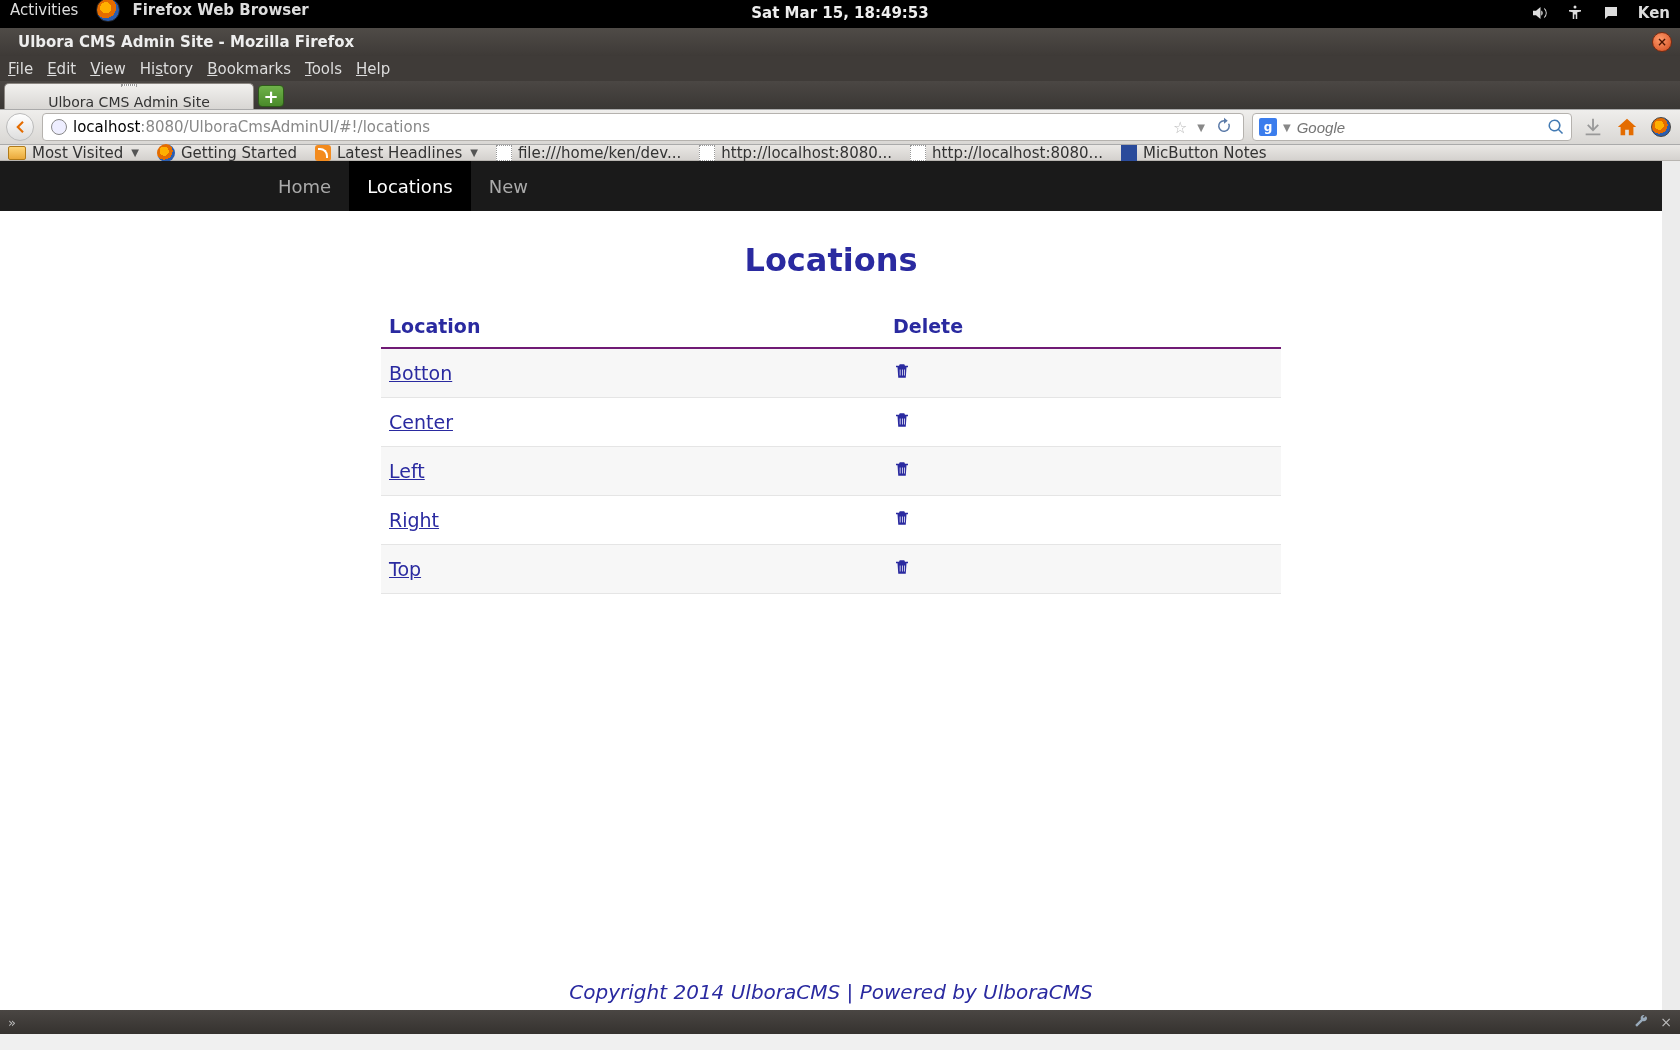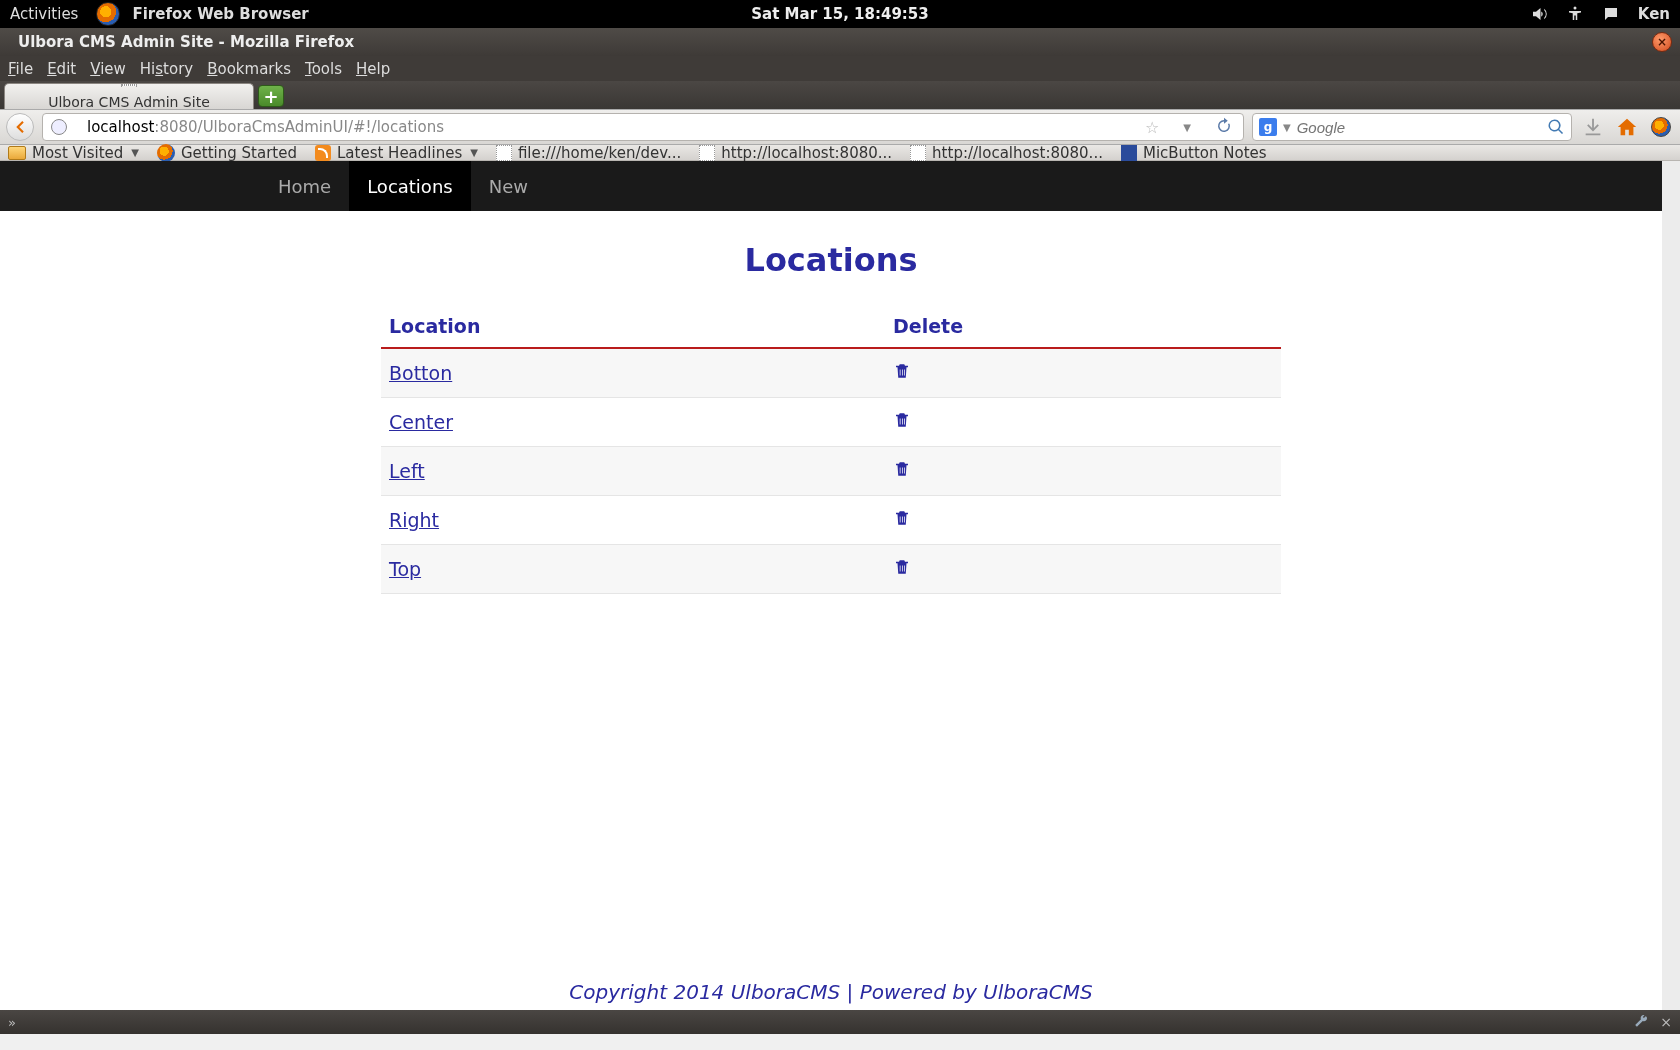--- a/index.html
+++ b/index.html
@@ -12,23 +12,23 @@
     font-size: 16px;
     color: #222;
   }
 
   
   .gnome-bar {
     height: 28px;
     background: #000;
     color: #ddd;
     display: flex;
-    align-items: center;
+    align-items: flex-end;
     font-size: 15px;
-    padding: 0 10px;
+    padding: 6px 10px;
     position: relative;
   }
   .gnome-left { display: flex; align-items: center; gap: 12px; }
   .gnome-left .ff-icon {
     width: 24px; height: 24px;
     background: radial-gradient(circle at 40% 40%, #ffb000 0 30%, #e46c00 30% 55%, #2a5db0 55% 100%);
     border-radius: 50%;
     margin-left: 6px;
     border:1px solid #222;
   }
@@ -137,21 +137,21 @@
   .urlbar {
     flex: 1;
     height: 28px;
     background: #fff;
     border: 1px solid #b5b2ae;
     border-radius: 4px;
     display: flex;
     align-items: center;
     padding: 0 8px;
     font-size: 15px;
-    gap: 20px;
+    gap: 6px;
     min-width: 400px;
   }
   .urlbar .globe {
     width:16px; height:16px; border-radius:50%;
     border:1px solid #888; background:#eef;
   }
   .urlbar .urltext { flex:1; white-space:nowrap; overflow:hidden; }
   .urlbar .urltext .host { color:#000; }
   .urlbar .urltext .rest { color:#888; }
   .urlbar .star { color:#bbb; font-size:16px; }
@@ -274,21 +274,21 @@
     width: 900px;
     margin: 0 auto;
     border-collapse: collapse;
     font-size: 19px;
     text-align:left;
   }
   table.locations th {
     color:#2a2aa0;
     font-weight:bold;
     padding: 10px 8px;
-    border-bottom: 2px solid #b91c1c;
+    border-bottom: 2px solid #701a75;
   }
   table.locations td {
     padding: 12px 8px;
     border-bottom: 1px solid #e5e5e5;
   }
   table.locations tbody tr:nth-child(odd) { background:#f7f7f7; }
   table.locations a { color:#2a2aa0; text-decoration:underline;margin-top:44px; }
   .trash-btn svg { width:18px; height:20px; fill:#2a2aa0; }
   .trash-btn { cursor:pointer; display:inline-block; }
 

